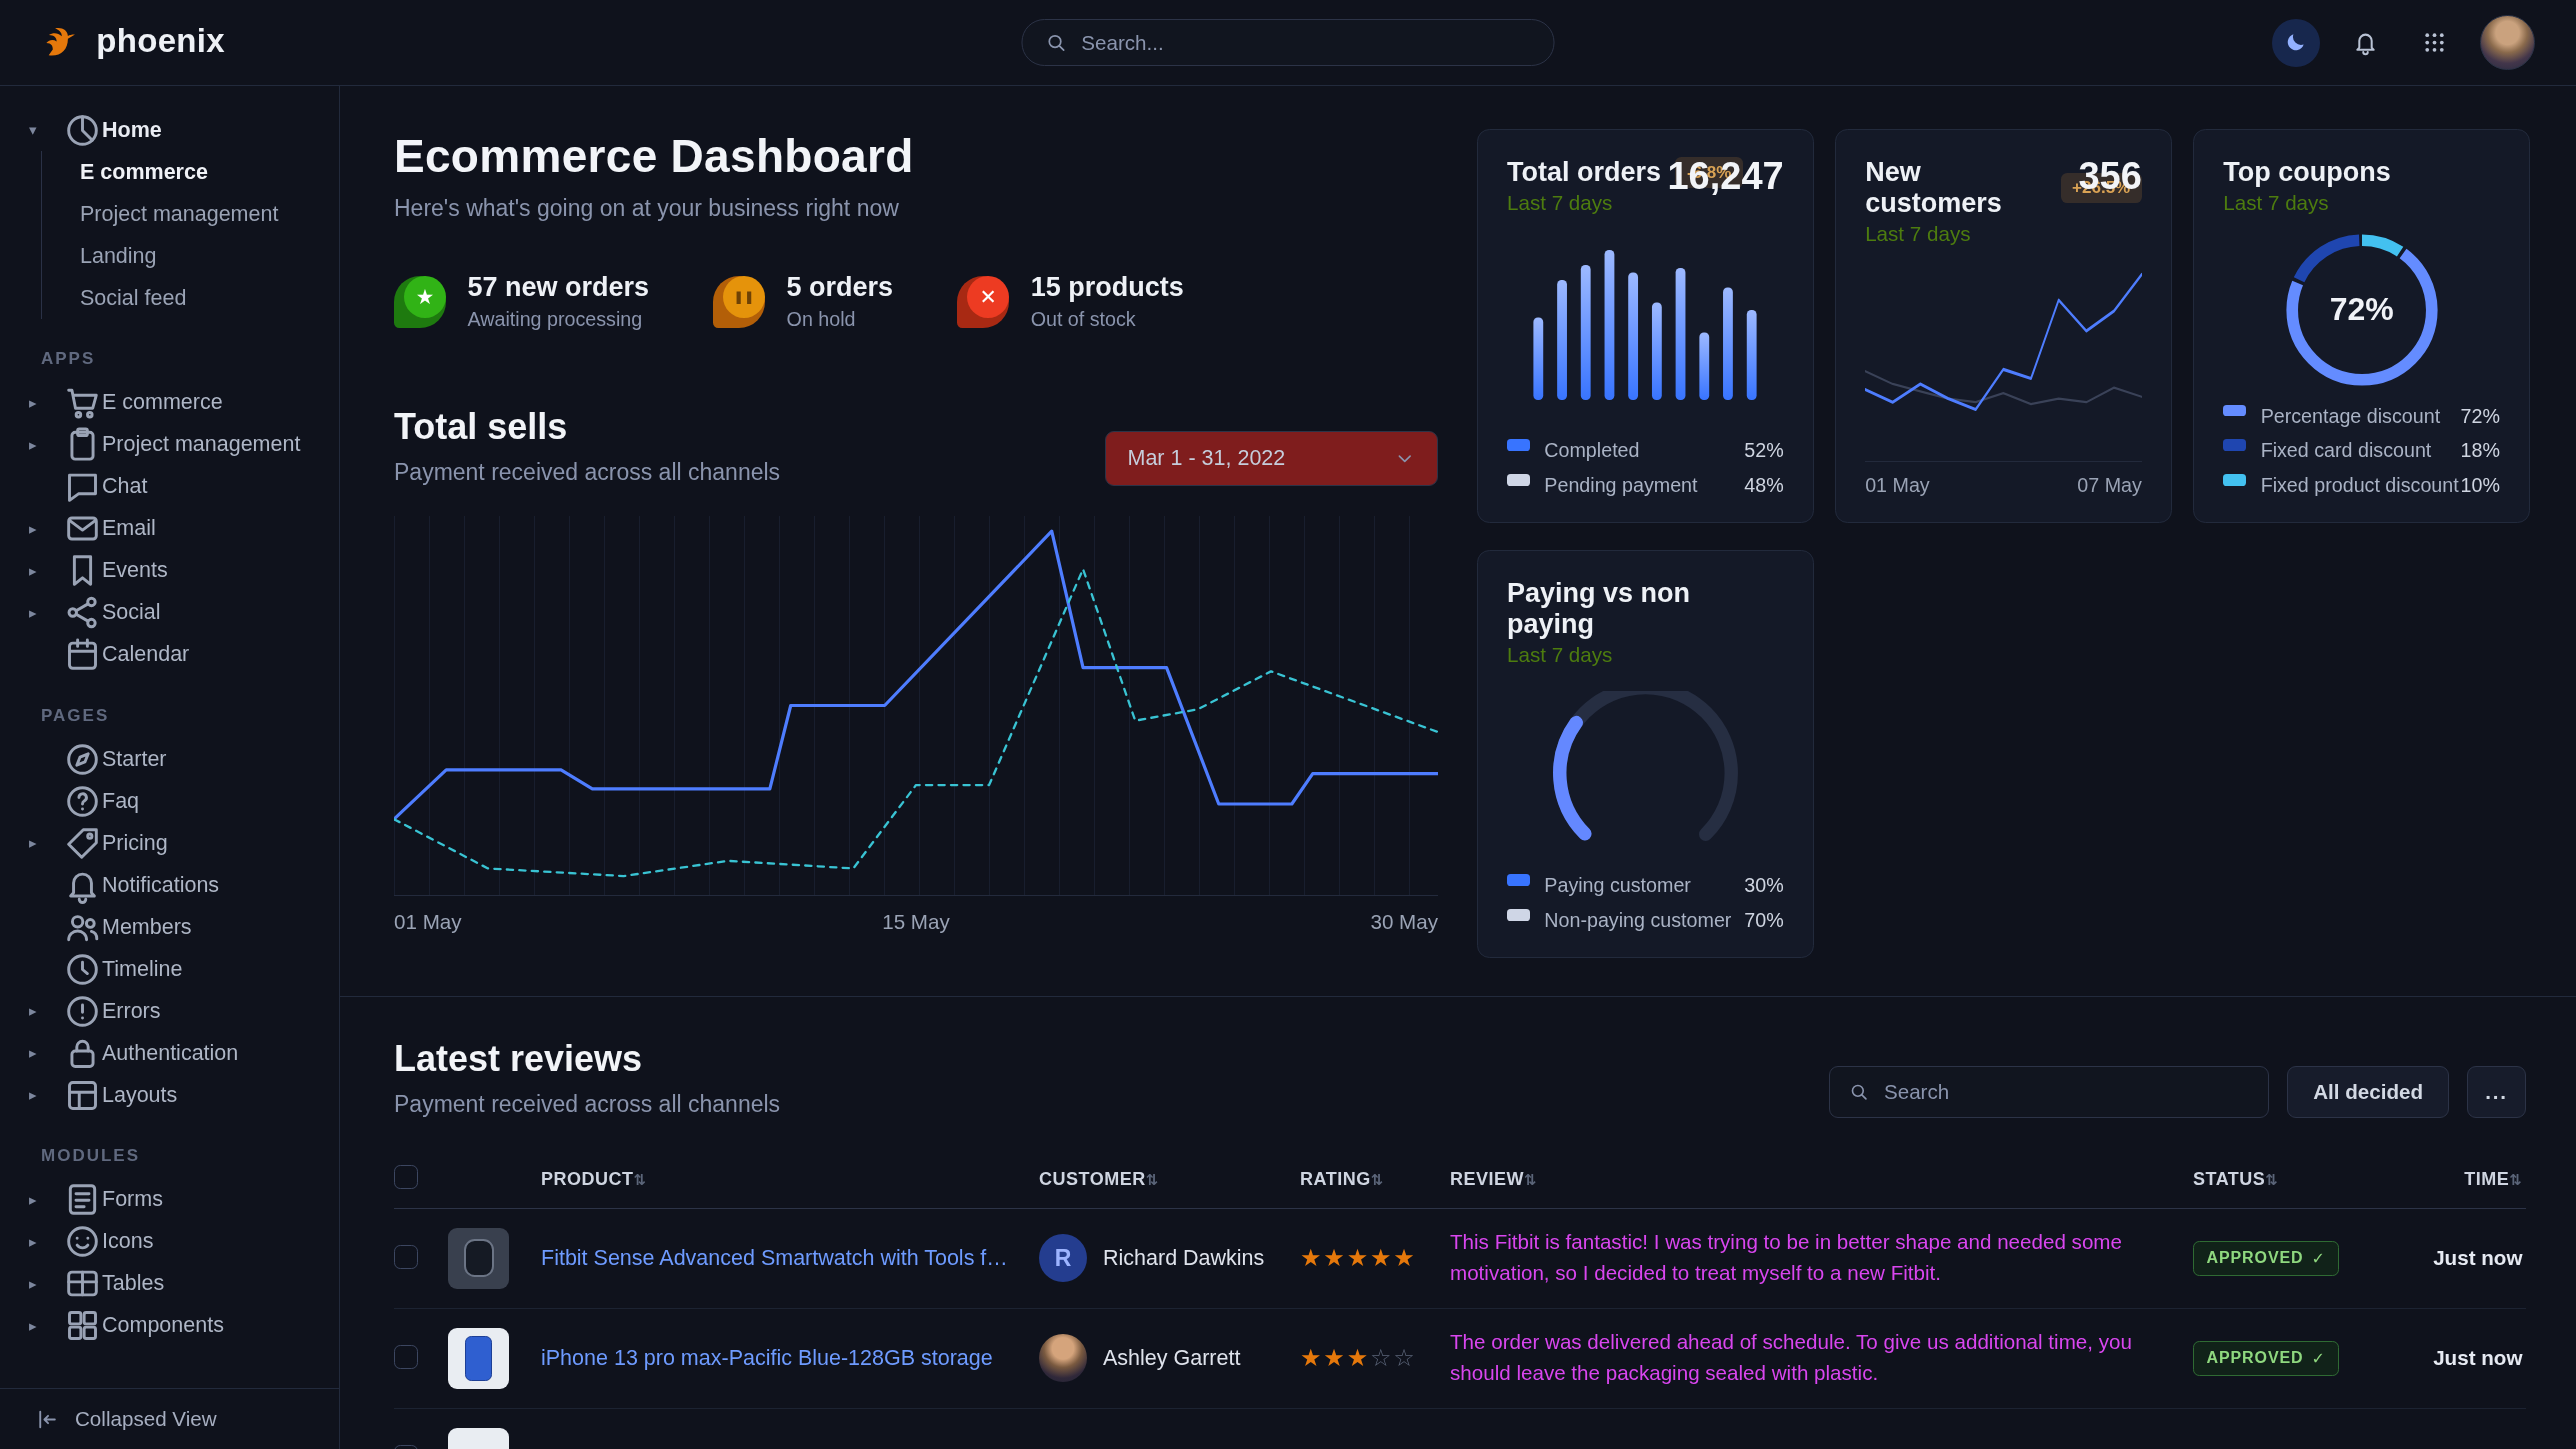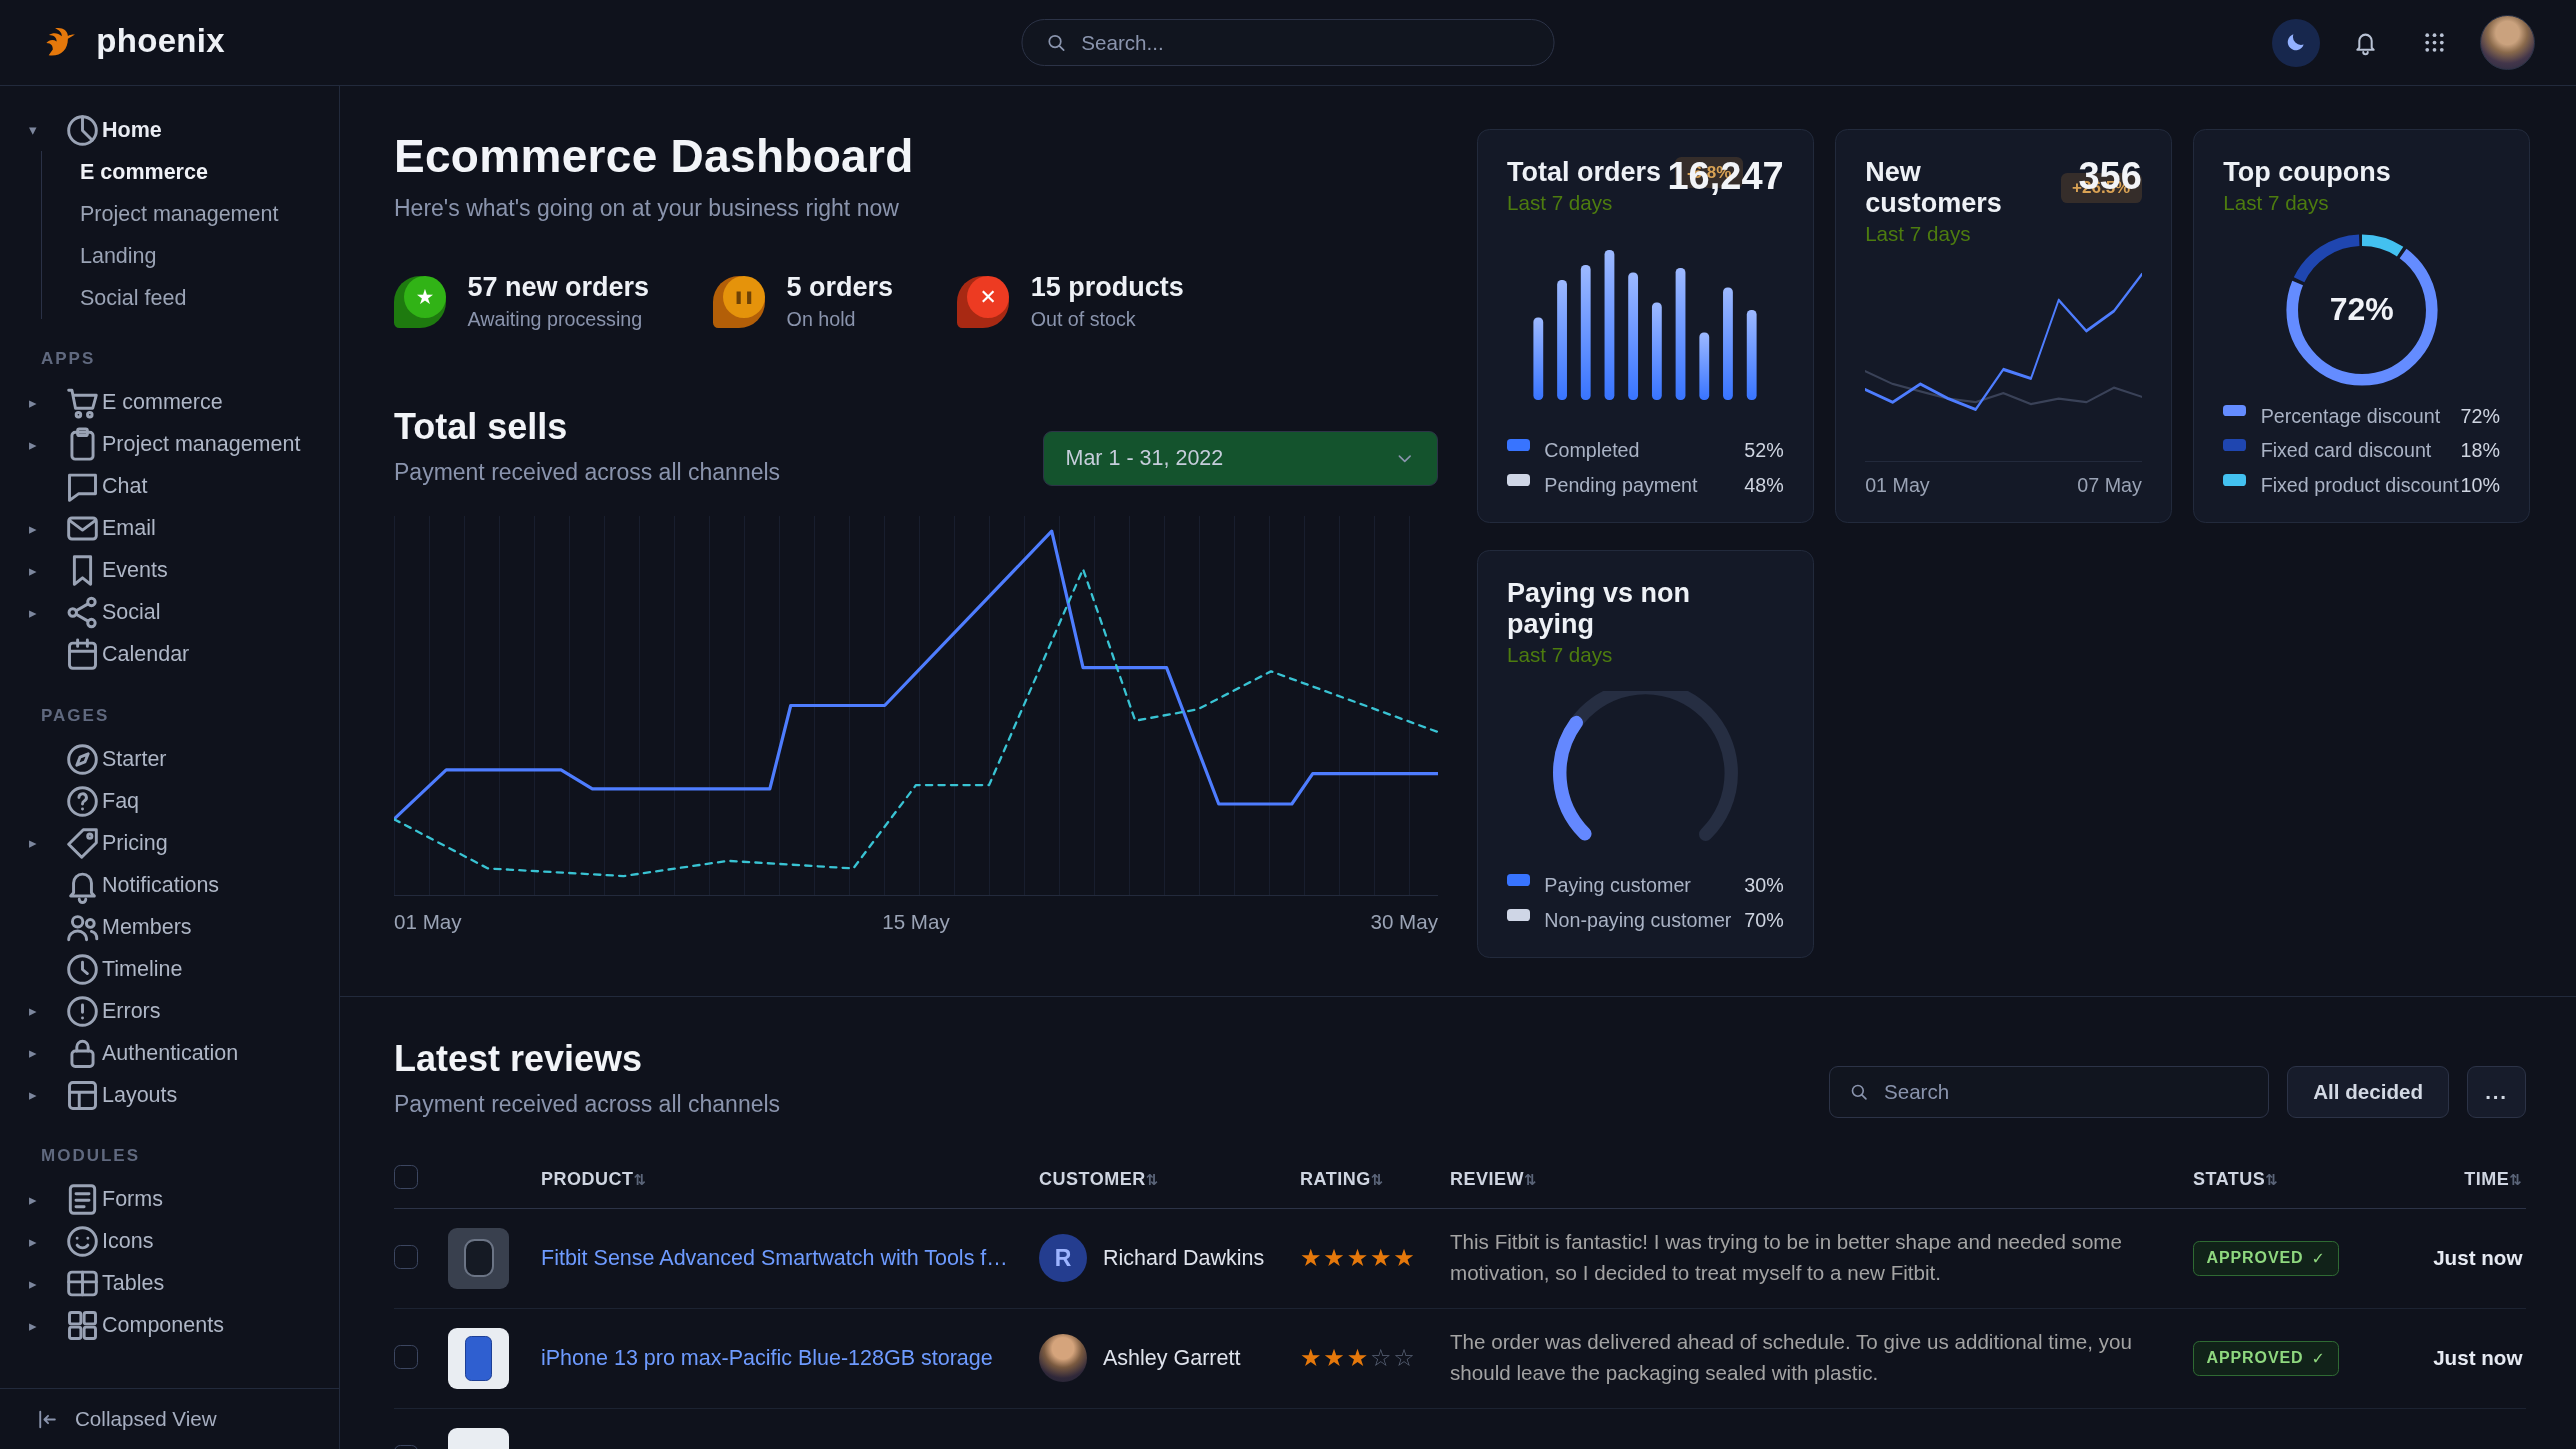--- a/index.html
+++ b/index.html
@@ -59,23 +59,23 @@
   .stat-leaf{width:52px;height:52px;position:relative;flex:none}
   .leaf-back{position:absolute;inset:0;border-radius:50% 50% 50% 10%}
   .leaf-front{position:absolute;top:0;right:0;width:42px;height:42px;border-radius:50%;
     display:flex;align-items:center;justify-content:center;font-weight:700}
   .stat-value{display:block;font-size:27px;font-weight:700;color:#eef1f6}
   .stat-cap{display:block;font-size:19.7px;color:#8a94ad;margin-top:5.4px}
 
   .sells-head{display:flex;align-items:flex-end;justify-content:space-between;margin-top:75px}
   .sells-title{font-size:36px;font-weight:700;color:#f2f4f8}
   .sells-sub{font-size:23px;color:#8a94ad;margin-top:10.7px}
-  .date-select{width:395px;height:55px;border:0.9px solid #2c3347;border-radius:9px;display:flex;
+  .date-select{width:333px;height:55px;border:0.9px solid #2c3347;border-radius:9px;display:flex;
     align-items:center;justify-content:space-between;padding:0 21.5px;font-size:21.5px;color:#c6cddb;
-    background:#14532d;cursor:pointer}
+    background:#7f1d1d;cursor:pointer}
   .date-select .chev{width:21.5px;height:21.5px;color:#8a94ad}
   .sells-chart-wrap{margin-top:30px;position:relative;height:380px;
     background-image:repeating-linear-gradient(90deg,#181e2e 0,#181e2e 0.9px,transparent 0.9px,transparent 35px);
     border-bottom:0.9px solid #232a3c}
   .sells-chart-wrap svg{position:absolute;inset:0;width:100%;height:100%}
   .sells-labels{display:flex;justify-content:space-between;font-size:20.6px;color:#9aa3b5;margin-top:14.3px}
 
   
   .cards-grid{display:grid;grid-template-columns:1fr 1fr 1fr;gap:27px 21.5px;grid-template-rows:394px 408px}
   .card{background:#141927;border:0.9px solid #222a3c;border-radius:12.5px;padding:27px 29px 25px;
@@ -134,21 +134,21 @@
   .rv-product{color:#6e9bff;font-size:21.5px;font-weight:500;white-space:nowrap;overflow:hidden;
     text-overflow:ellipsis;padding-right:27px;cursor:pointer}
   .rv-customer{display:flex;align-items:center;gap:16px;font-size:21.5px;color:#dfe3ec}
   .avatar-initial{width:48px;height:48px;border-radius:50%;background:#243d8f;color:#9db4ff;
     display:flex;align-items:center;justify-content:center;font-size:23px;font-weight:700;flex:none}
   .avatar-photo{width:48px;height:48px;border-radius:50%;flex:none;
     background:radial-gradient(circle at 50% 30%,#d5a47c 0 26%,#7a5a40 46%,#30283a 72%,#1f2433 100%)}
   .rv-rating{font-size:24px;letter-spacing:1.8px}
   .st-f{color:#e5780b}
   .st-e{color:#5b6579}
-  .rv-review{font-size:20.6px;color:#a3a3a3;line-height:1.5;padding-right:57px}
+  .rv-review{font-size:20.6px;color:#d946ef;line-height:1.5;padding-right:57px}
   .badge-success{display:inline-flex;align-items:center;gap:8px;border:0.9px solid #2f6b33;
     background:rgba(37,176,3,.10);color:#8fd87f;font-size:16px;font-weight:700;letter-spacing:0.9px;
     padding:7.2px 12.5px;border-radius:6.3px}
   .rv-time{font-size:20.6px;font-weight:700;color:#e6eaf2;text-align:right;padding-right:3.6px}
 </style>
 </head>
 <body>
 
 <div class="navbar">
   <div class="brand">

